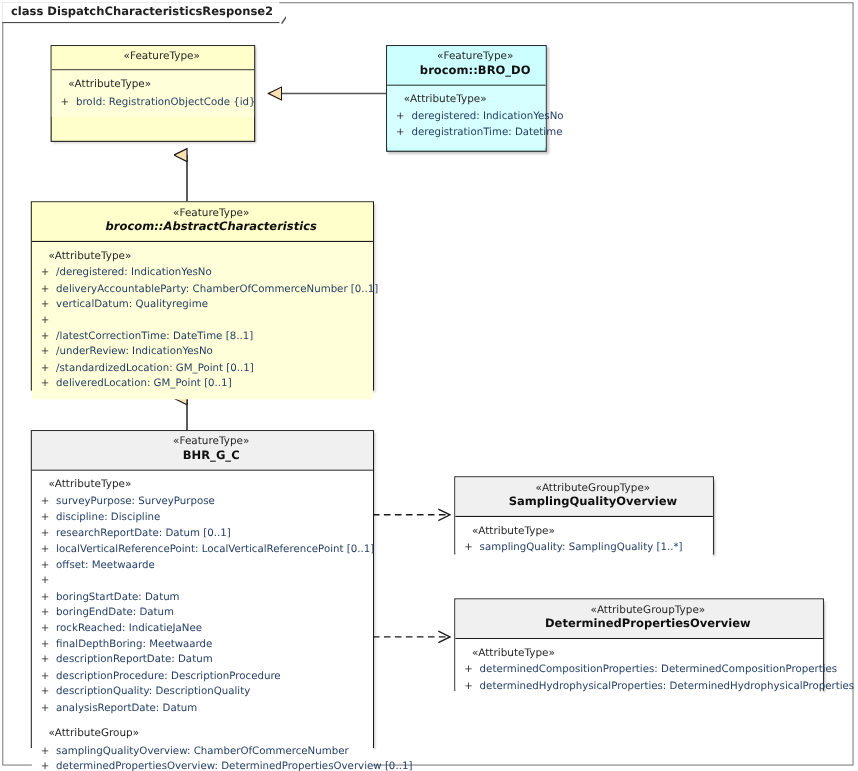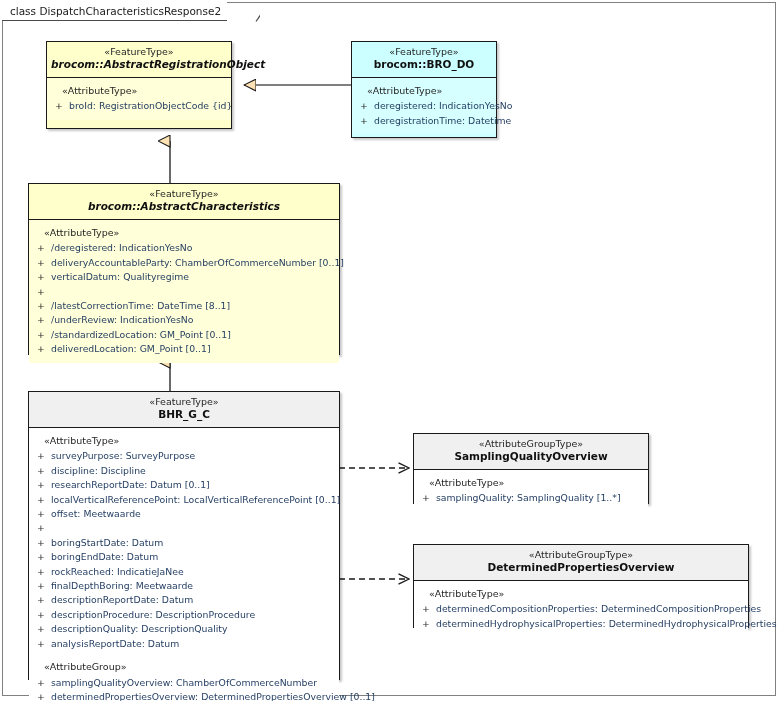--- a/index.html
+++ b/index.html
@@ -33,21 +33,21 @@
     left: 2px; top: 2px;
     height: 19px;
     border: 1px solid #4a4a4a;
     border-top: none; border-left: none;
     box-sizing: border-box;
     background: #ffffff;
     display: flex;
     align-items: center;
     padding: 0 6px 0 8px;
     font-size: 10.5px;
-    font-weight: normal;
+    font-weight: bold;
     color: #202020;
     white-space: nowrap;
     z-index: 3;
   }
   .frame-tab-diag {
     position: absolute;
     top: 1px;
     width: 22px; height: 22px;
     overflow: hidden;
     z-index: 4;
@@ -57,21 +57,21 @@
     position: absolute;
     box-sizing: border-box;
     border: 1.6px solid #1a1a1a;
     box-shadow: 2px 2px 2px rgba(0,0,0,0.22);
     z-index: 2;
   }
   .node .hdr {
     box-sizing: border-box;
     border-bottom: 1.6px solid #1a1a1a;
     text-align: center;
-    padding: 4px 4px 5px 4px;
+    padding: 4px 4px 5px 20px;
     line-height: 1.28;
   }
   .node .hdr .stereo {
     font-size: 9.5px;
     color: #262626;
     display: block;
   }
   .node .hdr .tname {
     font-size: 10.5px;
     font-weight: bold;
@@ -173,21 +173,20 @@
     </g>
 
     <g>
       <line x1="339" y1="579" x2="409" y2="579" stroke="#1a1a1a" stroke-width="1.3" stroke-dasharray="6,4" marker-end="url(#depArrow)"></line>
     </g>
   </svg>
 
   <div class="node pal-yellow" style="left:46px; top:41px; width:186px; height:88px;">
     <div class="hdr">
       <span class="stereo">«FeatureType»</span>
-      <span class="tname abstract">brocom::AbstractRegistrationObject</span>
     </div>
     <div class="body">
       <div class="grp-label">«AttributeType»</div>
       <div class="attr">
         <span class="vis">+</span>
         <span class="sig">broId: RegistrationObjectCode {id}</span>
       </div>
     </div>
   </div>
 

